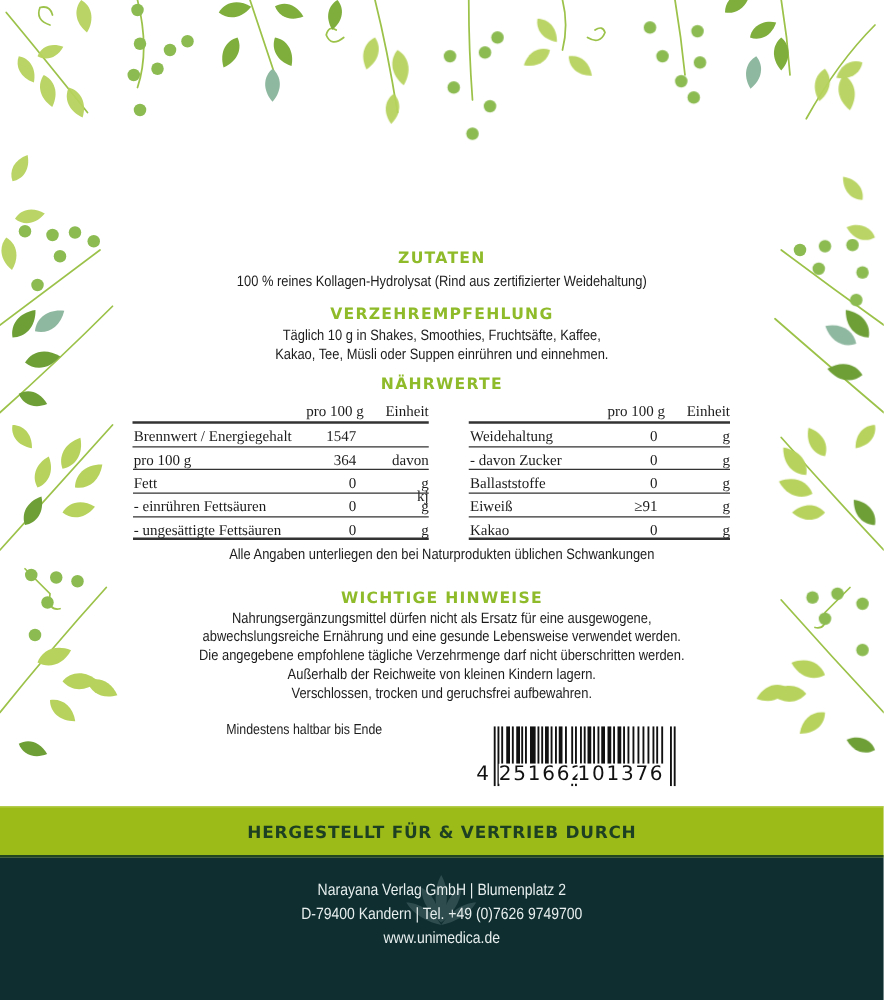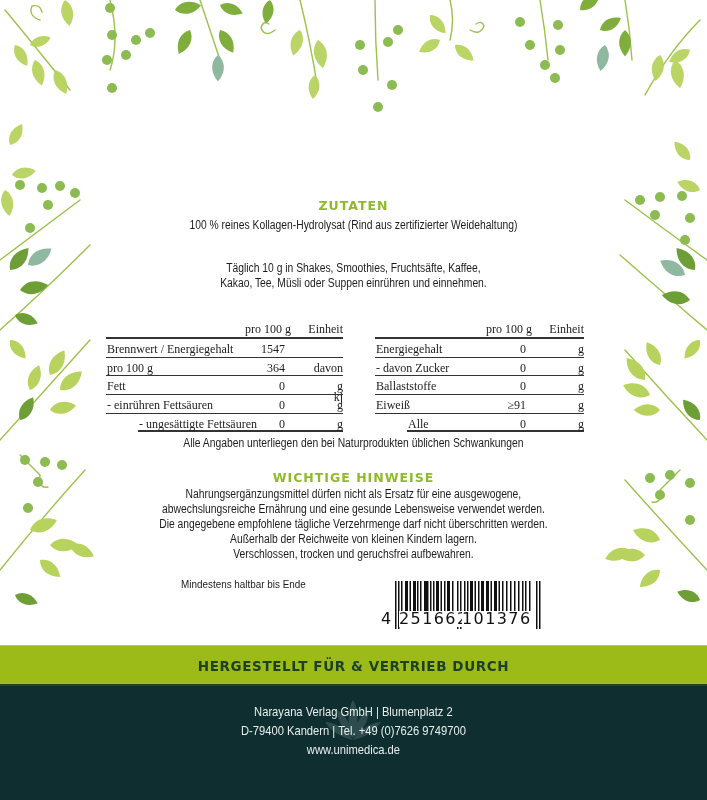--- a/index.html
+++ b/index.html
@@ -21,21 +21,21 @@
     font-family: "Liberation Sans", sans-serif; color: #1c1c1c;
   }
 
   .ntable { position: absolute; font-size: 12px; font-family: Liberation Serif, serif; }
   .ntable .hdr { height: 19px; position: relative; border-bottom: 2px solid #333; }
   .ntable .hdr span { position: absolute; top: 2px; }
   .ntable .row { height: 18.7px; position: relative; border-bottom: 1.5px solid #333; }
   .ntable .row span { position: absolute; top: 3px; }
   .ntable .row .lbl { left: 1px; text-align: right; }
   .ntable .row .val, .ntable .row .unit { text-align: center; }
-  .ntable .last { border-bottom: 2px solid #333; margin-left: 32px; }
+  .ntable .last { border-bottom: 2px solid #333; }
 
   .barcode { position: absolute; left: 386px; top: 581px; width: 162px; height: 48px; }
   .barcode-digits {
     position: absolute; top: 611px; font-family: "DejaVu Sans", sans-serif; font-size: 16px; color: #111;
     letter-spacing: 1.4px; background: #fff; line-height: 16px;
   }
 
   .band {
     position: absolute; left: 0; top: 645px; width: 707px; height: 41px; background: #9cba18;
     border-top: 1px solid #b3cd4a; border-bottom: 2px solid #21451f;
@@ -221,23 +221,25 @@
     <use href="#leaf" transform="translate(660,570) rotate(140) scale(1.2)"></use>
     <use href="#leaf" transform="translate(700,340) rotate(130) scale(1.1)"></use>
   </g>
 </svg>
 
 <div class="content">
 
   <div class="heading" style="top:198px;">ZUTATEN</div>
   <div class="text" style="top:217px;">100 % reines Kollagen-Hydrolysat (Rind aus zertifizierter Weidehaltung)</div>
 
+  <div class="heading" style="top:243px;">VERZEHREMPFEHLUNG</div>
   <div class="text" style="top:260px;">Täglich 10 g in Shakes, Smoothies, Fruchtsäfte, Kaffee,</div>
   <div class="text" style="top:275px;">Kakao, Tee, Müsli oder Suppen einrühren und einnehmen.</div>
 
+  <div class="heading" style="top:299px;">NÄHRWERTE</div>
 
   <div class="ntable" style="left:106px; top:320px; width:237px;">
     <div class="hdr">
       <span style="right:52px;">pro 100 g</span>
       <span style="right:0;">Einheit</span>
     </div>
     <div class="row">
       <span class="lbl">Brennwert / Energiegehalt</span>
       <span class="val" style="right:58px;">1547</span>
       <span class="unit" style="right:0;margin-top:48px;">kj</span>
@@ -263,41 +265,41 @@
       <span class="unit" style="right:0;">g</span>
     </div>
   </div>
 
   <div class="ntable" style="left:375px; top:320px; width:209px;">
     <div class="hdr">
       <span style="right:52px;">pro 100 g</span>
       <span style="right:0;">Einheit</span>
     </div>
     <div class="row">
-      <span class="lbl">Energiegehalt</span>
+      <span class="lbl">Weidehaltung</span>
       <span class="val" style="right:58px;">0</span>
       <span class="unit" style="right:0;">g</span>
     </div>
     <div class="row">
       <span class="lbl">- davon Zucker</span>
       <span class="val" style="right:58px;">0</span>
       <span class="unit" style="right:0;">g</span>
     </div>
     <div class="row">
       <span class="lbl">Ballaststoffe</span>
       <span class="val" style="right:58px;">0</span>
       <span class="unit" style="right:0;">g</span>
     </div>
     <div class="row">
       <span class="lbl">Eiweiß</span>
       <span class="val" style="right:58px;">≥91</span>
       <span class="unit" style="right:0;">g</span>
     </div>
     <div class="row last">
-      <span class="lbl">Alle</span>
+      <span class="lbl">Kakao</span>
       <span class="val" style="right:58px;">0</span>
       <span class="unit" style="right:0;">g</span>
     </div>
   </div>
 
   <div class="text" style="top:435px;">Alle Angaben unterliegen den bei Naturprodukten üblichen Schwankungen</div>
 
   <div class="heading" style="top:470px;text-align:center;">WICHTIGE HINWEISE</div>
   <div class="text" style="top:486px;">Nahrungsergänzungsmittel dürfen nicht als Ersatz für eine ausgewogene,</div>
   <div class="text" style="top:501px;">abwechslungsreiche Ernährung und eine gesunde Lebensweise verwendet werden.</div>

